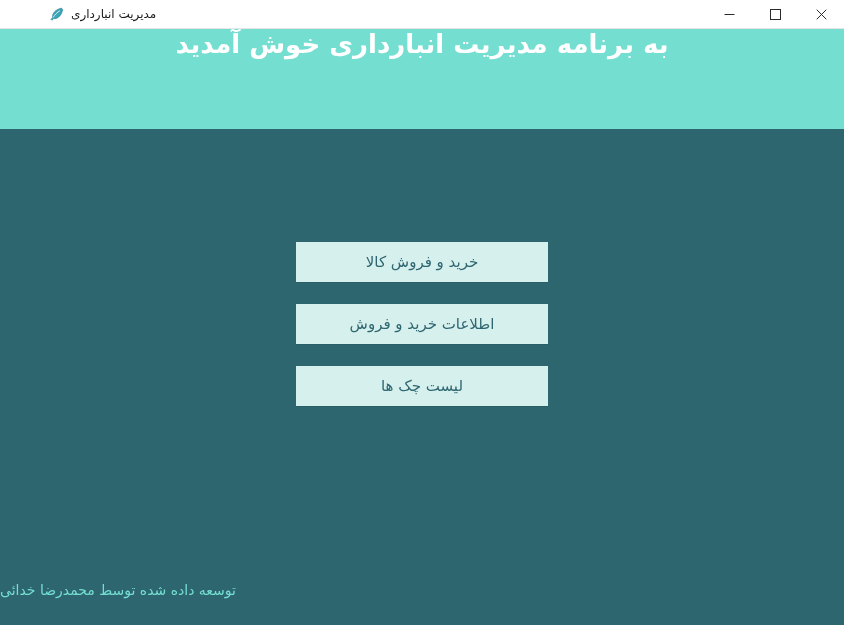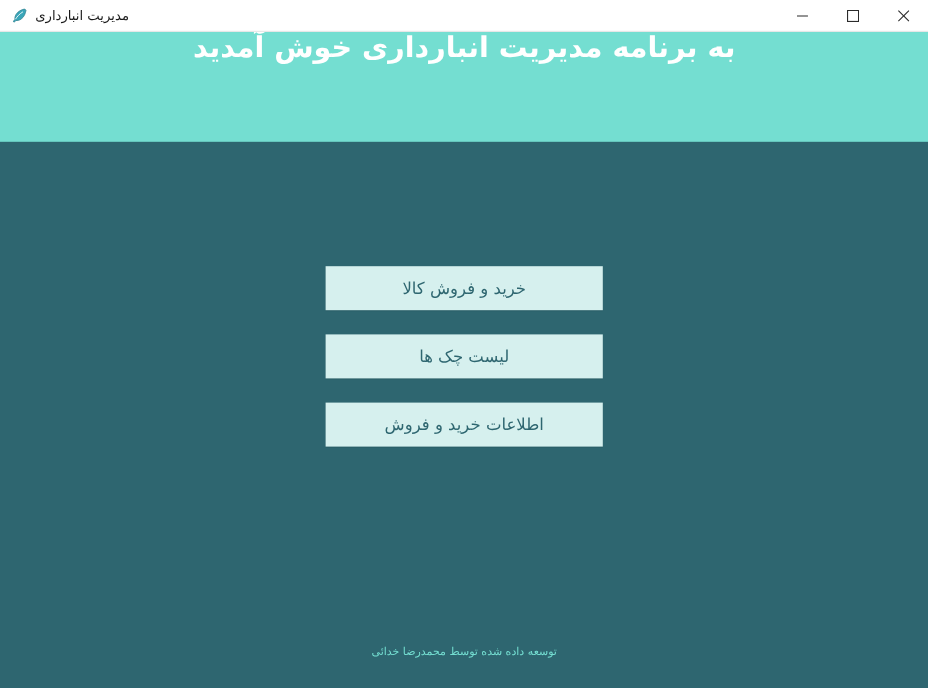--- a/index.html
+++ b/index.html
@@ -16,20 +16,21 @@
 
   
   .titlebar {
     height: 28px;
     background: #ffffff;
     display: flex;
     align-items: center;
     direction: ltr;
     border-bottom: 1px solid #e6e6e6;
     position: relative;
+    padding-left: 39px;
   }
   .tb-left {
     display: flex;
     align-items: center;
     gap: 7px;
     padding-left: 9px;
     height: 100%;
   }
   .app-icon {
     width: 16px;
@@ -107,23 +108,23 @@
     cursor: pointer;
     box-shadow: 0 1px 0 rgba(0,0,0,0.08);
     padding: 0;
   }
 
   .footer-note {
     position: absolute;
     bottom: 28px;
     left: 0;
     right: 0;
-    text-align: center;
+    text-align: left;
     color: #74ded1;
-    font-size: 10px;
+    font-size: 14px;
     font-family: "DejaVu Sans", "Liberation Sans", sans-serif;
   }
 </style>
 </head>
 <body>
 
 <div class="titlebar">
   <div class="tb-left">
     <span class="app-icon">
       <svg width="16" height="16" viewBox="0 0 16 16" aria-hidden="true">
@@ -156,21 +157,21 @@
 <div class="banner">
   <div class="banner-text">به برنامه مدیریت انبارداری خوش آمدید</div>
 </div>
 
 <div class="main">
   <div class="btn-stack">
     <button class="menu-btn">
       <span>خرید و فروش کالا</span>
     </button>
     <button class="menu-btn">
-      <span>لیست چک ها</span>
+      <span>اطلاعات خرید و فروش</span>
     </button>
     <button class="menu-btn">
-      <span>اطلاعات خرید و فروش</span>
+      <span>لیست چک ها</span>
     </button>
   </div>
 
   <div class="footer-note">توسعه داده شده توسط محمدرضا خدائی</div>
 </div>
 
 </body></html>

